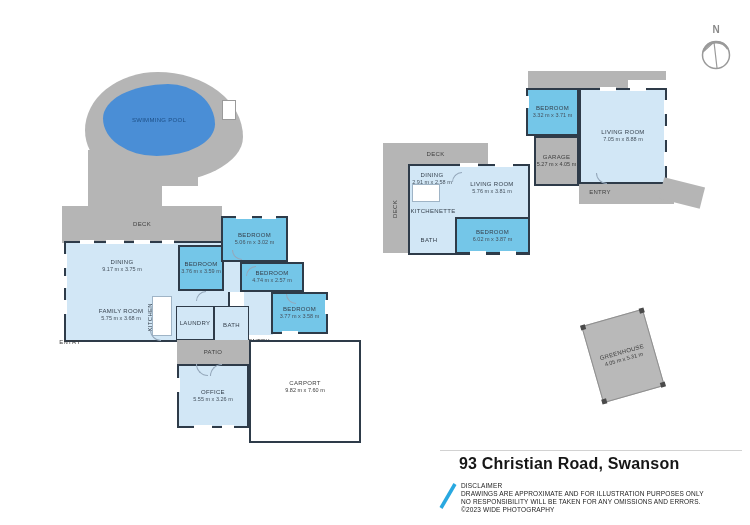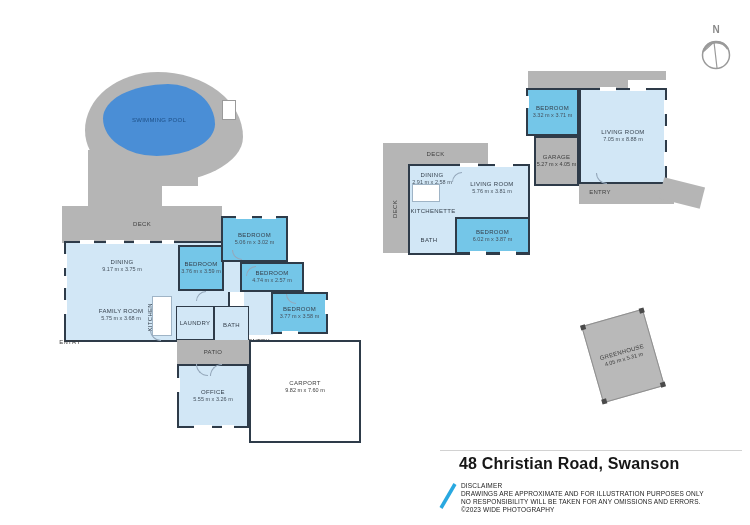--- a/index.html
+++ b/index.html
@@ -218,21 +218,21 @@
     <div class="dot" style="left:-2px;bottom:-2px;"></div>
     <div class="dot" style="right:-2px;bottom:-2px;"></div>
     <div class="room" style="width:100%;height:100%;">
       <div class="rname gtext">GREENHOUSE</div>
       <div class="rdims gtext">4.05 m x 5.31 m</div>
     </div>
   </div>
 
   <div class="abs" style="left:440px;top:450px;width:302px;height:1px;background:#d2d2d2;"></div>
 
-  <div class="abs" style="left:459px;top:455px;font-size:16px;font-weight:bold;color:#161616;letter-spacing:.2px;">48 Christian Road, Swanson</div>
+  <div class="abs" style="left:459px;top:455px;font-size:16px;font-weight:bold;color:#161616;letter-spacing:.2px;">93 Christian Road, Swanson</div>
 
   <svg class="abs" width="20" height="30" style="left:438px;top:481px;">
     <line x1="3" y1="27" x2="17" y2="3" stroke="#29a8e0" stroke-width="3.5"></line>
   </svg>
 
   <div class="abs" style="left:461px;top:482px;">
     <div class="disc-line">DISCLAIMER</div>
     <div class="disc-line">DRAWINGS ARE APPROXIMATE AND FOR ILLUSTRATION PURPOSES ONLY</div>
     <div class="disc-line">NO RESPONSIBILITY WILL BE TAKEN FOR ANY OMISSIONS AND ERRORS.</div>
     <div class="disc-line">©2023 WIDE PHOTOGRAPHY</div>

